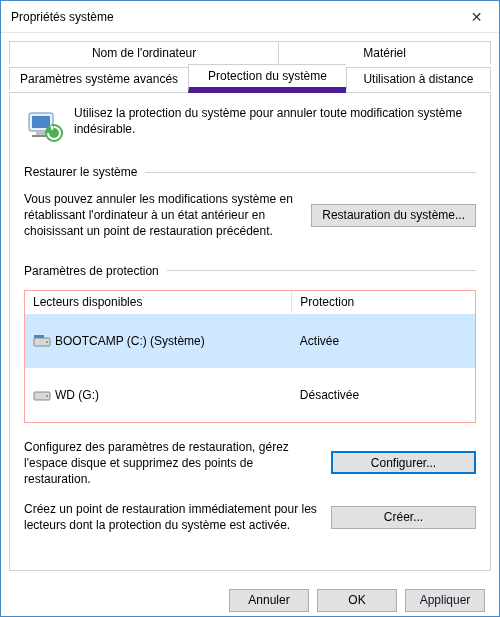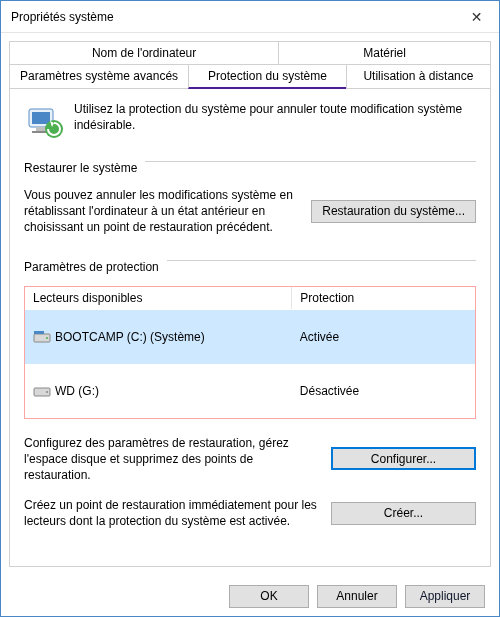--- a/index.html
+++ b/index.html
@@ -8,38 +8,38 @@
   .window { width: 500px; height: 617px; border: 1px solid #4a87c7; background: #fff; display: flex; flex-direction: column; }
   
   .titlebar { height: 32px; background: #fff; display: flex; align-items: center; padding-left: 10px; border-bottom: 1px solid #e5e5e5; }
   .titlebar-text { flex: 1; font-size: 12px; color: #000; }
   .close-btn { width: 45px; height: 32px; display: flex; align-items: center; justify-content: center; cursor: pointer; }
   .close-x { font-size: 14px; color: #333; }
   
   .content { flex: 1; padding: 8px; display: flex; flex-direction: column; }
   
   .tabs-wrap { display: flex; flex-direction: column; }
-  .tabs-row { display: flex; }
+  .tabs-row { display: flex; align-items: center; }
   .tab { border: 1px solid #d0d0d0; border-bottom: none; padding: 4px 10px; font-size: 12px; background: #fff; cursor: pointer; white-space: nowrap; text-align: center; }
   .tabs-row1 .tab:nth-child(1) { flex: 1.3; border-right: none; }
   .tabs-row1 .tab:nth-child(2) { flex: 1; }
   .tabs-row2 .tab { position: relative; }
   .tabs-row2 .tab:nth-child(1) { flex: 1.15; border-right: none; }
   .tabs-row2 .tab:nth-child(2) { flex: 1; border-right: none; background: #fff; z-index: 2; }
   .tabs-row2 .tab:nth-child(3) { flex: 0.9; }
-  .tab.active { border-bottom: 2px solid #4c1d95; margin-bottom: -1px; }
+  .tab.active { border-bottom: 6px solid #4c1d95; margin-bottom: -1px; }
   
   .panel { flex: 1; border: 1px solid #d0d0d0; padding: 12px 14px; display: flex; flex-direction: column; }
   
   .intro { display: flex; gap: 10px; margin-bottom: 20px; }
   .intro-icon { width: 40px; height: 40px; flex-shrink: 0; }
   .intro-text { font-size: 12px; line-height: 1.35; }
   
   .section { margin-bottom: 10px; }
-  .section-header { display: flex; align-items: flex-start; gap: 8px; margin-bottom: 12px; }
+  .section-header { display: flex; align-items: center; gap: 8px; margin-bottom: 12px; }
   .section-title { font-size: 12px; white-space: nowrap; }
   .section-line { flex: 1; height: 1px; background: #d0d0d0; }
   
   .row { display: flex; gap: 12px; margin-bottom: 14px; align-items: center; }
   .row-text { flex: 1; font-size: 12px; line-height: 1.35; }
   .btn { min-width: 145px; height: 23px; border: 1px solid #adadad; background: #e1e1e1; font-size: 12px; font-family: inherit; cursor: pointer; padding: 0 10px; }
   .btn.focused { border: 2px solid #0078d7; }
   .btn:disabled { color: #0f172a; cursor: default; }
   
   .drives { border: 1px solid #fca5a5; margin-bottom: 16px; }
@@ -152,18 +152,18 @@
         <div class="row">
           <div class="row-text">Créez un point de restauration immédiatement pour les lecteurs dont la protection du système est activée.</div>
           <button class="btn">Créer...</button>
         </div>
 
       </div>
     </div>
   </div>
 
   <div class="bottom-buttons">
+    <button class="btn">Annuler</button>
     <button class="btn">OK</button>
-    <button class="btn">Annuler</button>
     <button class="btn" disabled="">Appliquer</button>
   </div>
 
 </div>
 
 </body></html>

